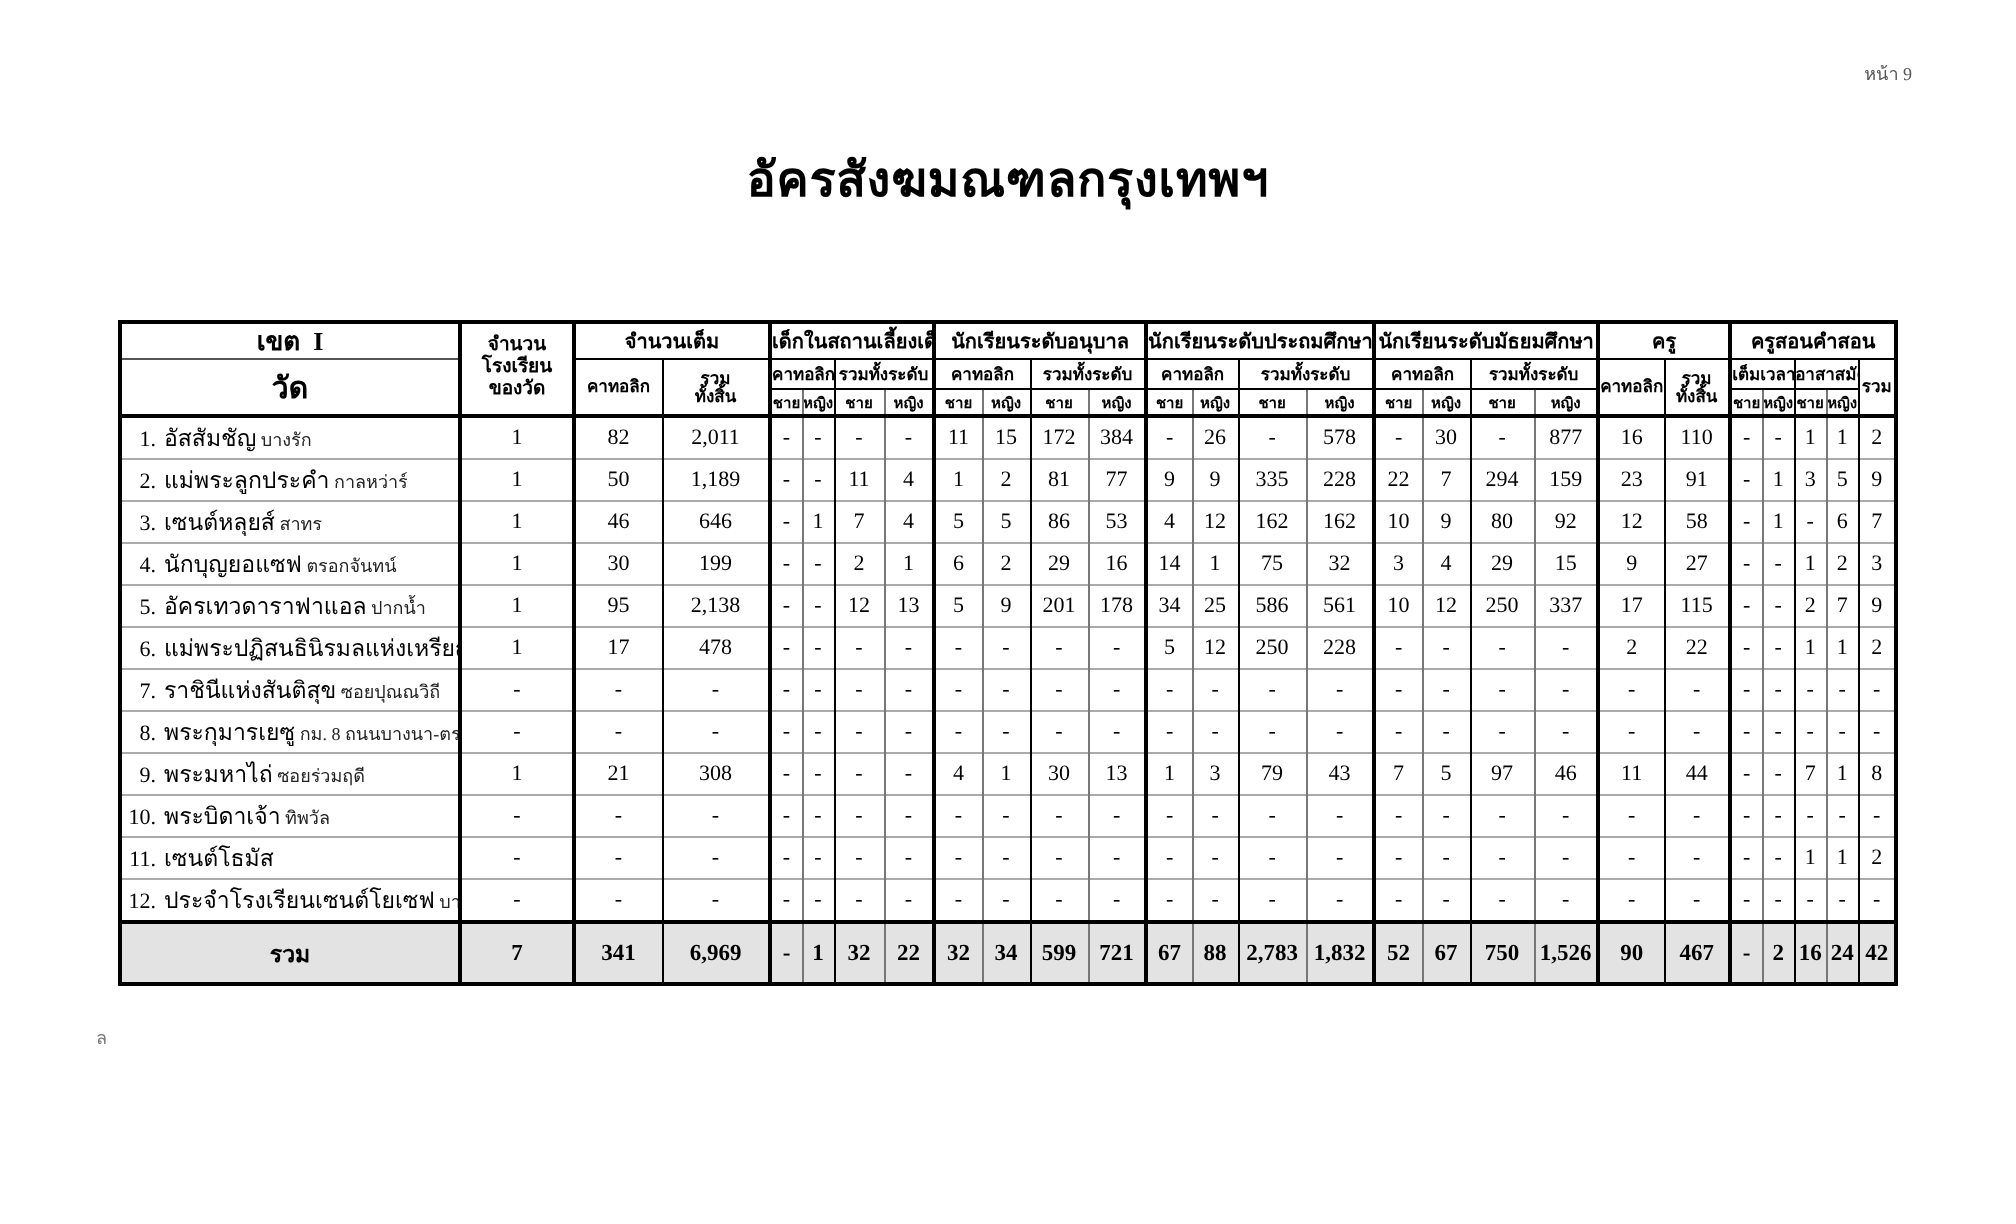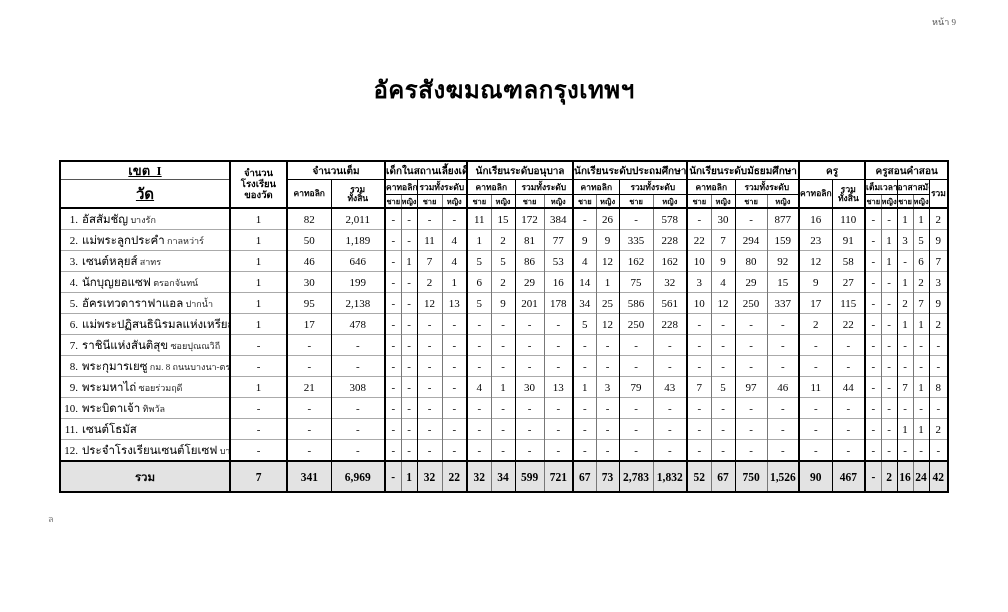--- a/index.html
+++ b/index.html
@@ -1,31 +1,31 @@
 <!DOCTYPE html>
 <html><head>
 <meta charset="utf-8">
 <style>
   html,body{margin:0;padding:0;background:#fff;}
   body{width:1008px;height:612px;position:relative;font-family:"Liberation Serif","DejaVu Serif",serif;color:#000;overflow:hidden;}
-  .page-number{position:absolute;top:15px;right:52px;font-size:9px;color:#555;text-align:right;}
+  .page-number{position:absolute;top:30px;right:52px;font-size:9px;color:#555;text-align:right;}
   .title{position:absolute;top:70px;left:0;width:100%;text-align:center;font-size:24px;font-weight:bold;letter-spacing:.5px;}
   .subtitle{position:absolute;top:116px;left:0;width:100%;text-align:center;font-size:16px;font-weight:bold;white-space:pre;margin-top:43px;}
   .table-wrap{position:absolute;top:160px;left:59px;}
   table{border-collapse:collapse;table-layout:fixed;width:888px;border:2px solid #000;}
   th,td{border-left:1px solid #777;border-top:1px solid #aaa;padding:0;overflow:hidden;}
   thead{border-bottom:2px solid #000;}
   thead th{border-top:1px solid #000;background:#fff;font-weight:bold;vertical-align:middle;text-align:center;}
   .gb{border-left:2px solid #000 !important;}
   .pb{border-left:1px solid #000 !important;}
   .grp{font-size:10px;white-space:nowrap;height:17px;}
   .sub{font-size:8.5px;white-space:nowrap;height:14px;line-height:1.05;}
   .sub.two div{line-height:1.05;font-size:8.5px;}
   .sex{font-size:7.5px;height:12px;}
-  .name-head{padding:0;text-decoration:underline;}
+  .name-head{padding:0;}
   .name-head .zone{height:17px;border-bottom:1px solid #555;display:flex;align-items:center;justify-content:center;font-size:13px;font-weight:bold;white-space:pre;}
   .name-head .watt{height:27px;display:flex;align-items:center;justify-content:center;font-size:15px;font-weight:bold;}
   .schoolcount div{font-size:9.5px;font-weight:bold;line-height:1.15;text-align:center;}
   tbody td{font-size:11px;text-align:center;height:20px;vertical-align:middle;}
   td.name-cell{text-align:left;padding-left:0;white-space:nowrap;}
   .no{display:inline-block;width:17px;text-align:right;margin-right:4px;}
   .nm{font-size:11.5px;}
   .loc{font-size:9px;color:#222;}
   tr.totals{border-top:2px solid #000;background:#e3e3e3;}
   tr.totals td{font-weight:bold;height:29px;font-size:11.5px;}
@@ -491,21 +491,21 @@
           <td class="pb">6,969</td>
           <td class="gb">-</td>
           <td>1</td>
           <td class="pb">32</td>
           <td>22</td>
           <td class="gb">32</td>
           <td>34</td>
           <td class="pb">599</td>
           <td>721</td>
           <td class="gb">67</td>
-          <td>73</td>
+          <td>88</td>
           <td class="pb">2,783</td>
           <td>1,832</td>
           <td class="gb">52</td>
           <td>67</td>
           <td class="pb">750</td>
           <td>1,526</td>
           <td class="gb">90</td>
           <td class="pb">467</td>
           <td class="gb">-</td>
           <td>2</td>

